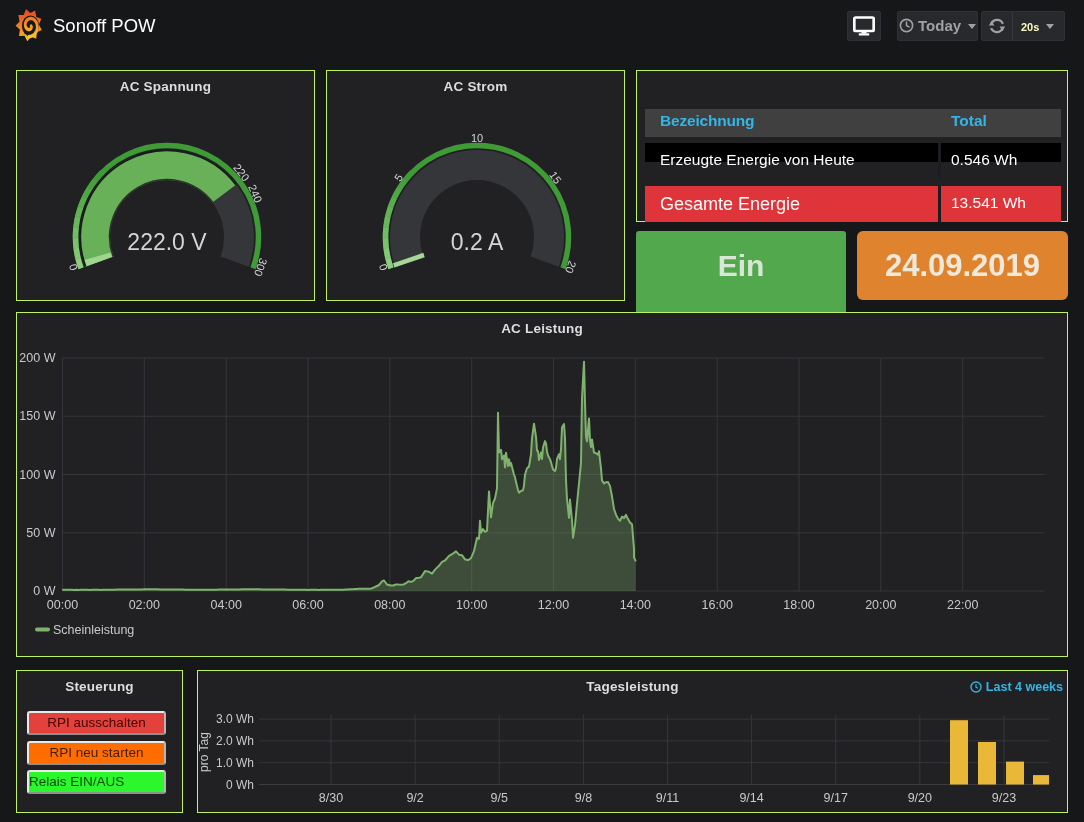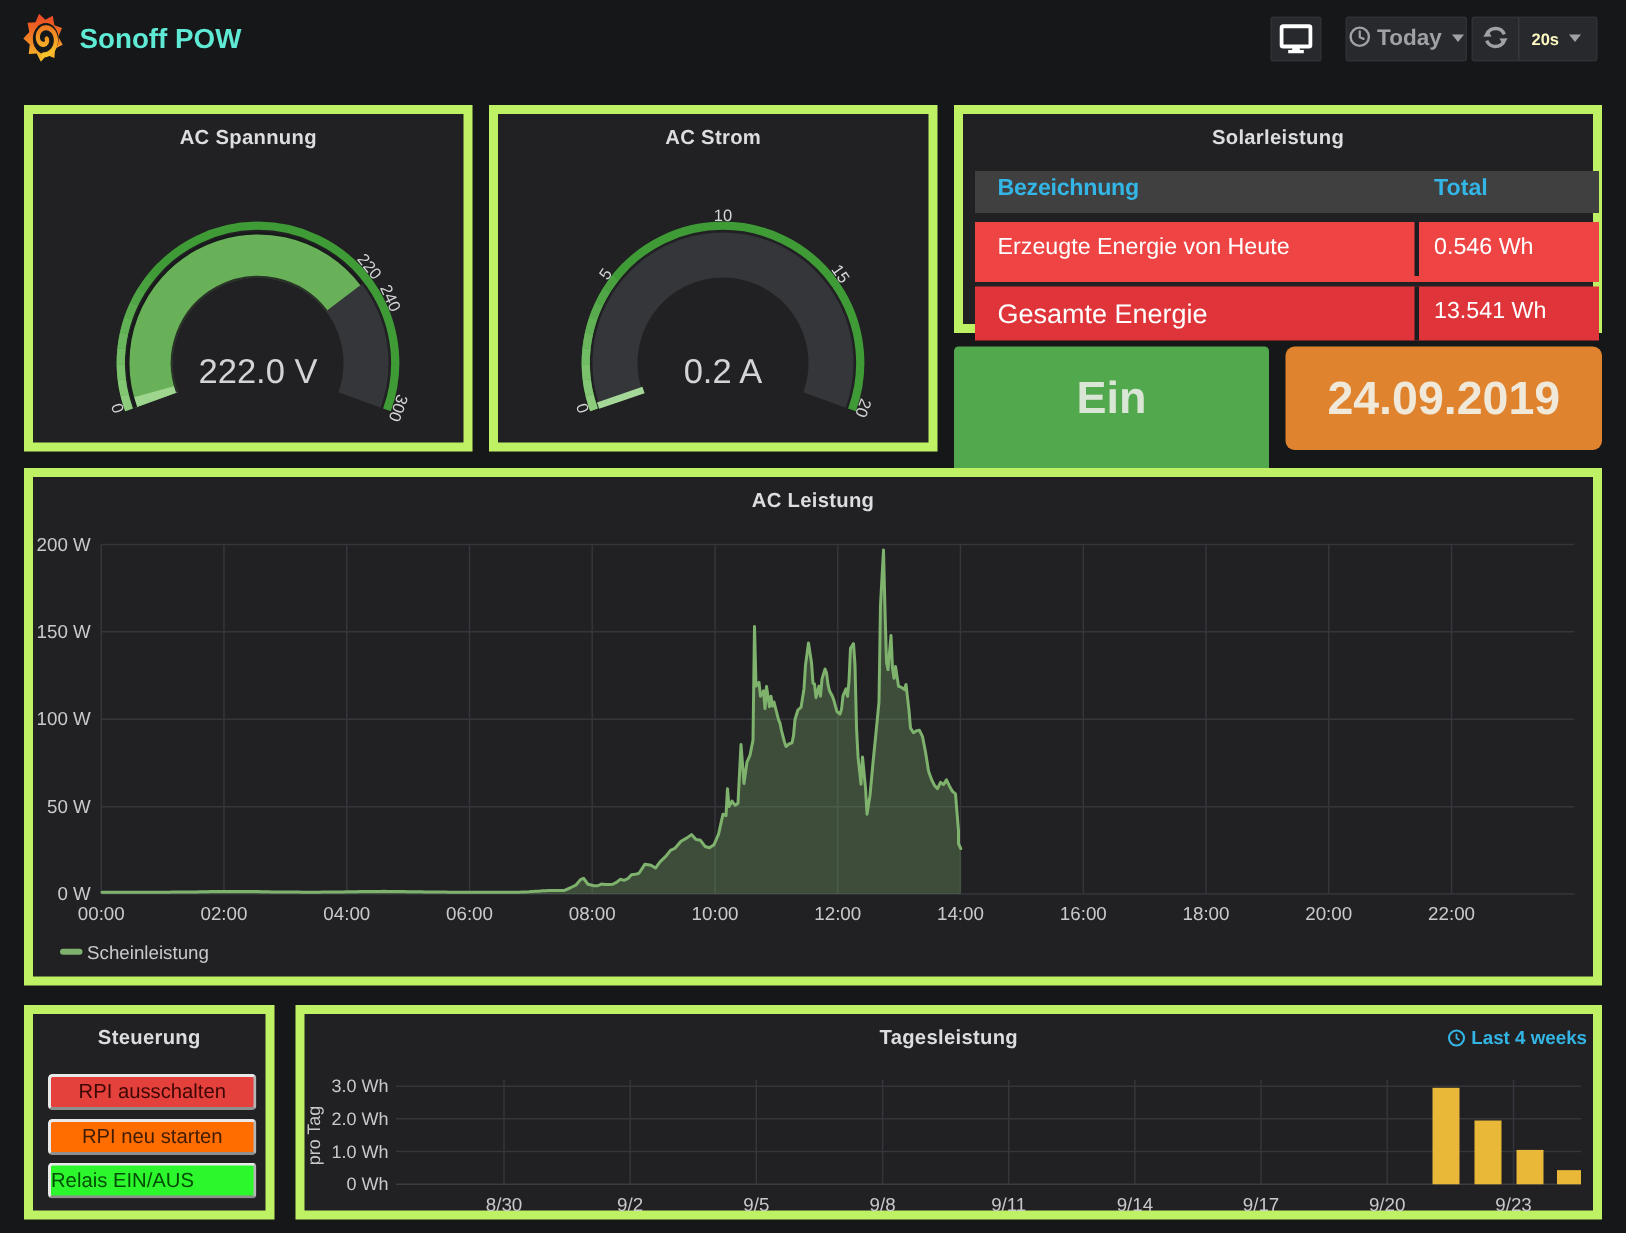--- a/index.html
+++ b/index.html
@@ -1,17 +1,17 @@
 <!DOCTYPE html>
 <html><head><meta charset="utf-8">
 <style>
 * { margin:0; padding:0; box-sizing:border-box; }
 body { background:#161719; font-family:"Liberation Sans", sans-serif; }
 #page { position:relative; width:1084px; height:822px; background:#161719; overflow:hidden; }
-.panel { position:absolute; background:#212124; border:6px solid #bef264; }
+.panel { position:absolute; background:#212124; border:1px solid #bef264; }
 .ptitle { position:absolute; width:100%; text-align:center; top:8px; font-size:13.5px; font-weight:700; color:#dcdde0; letter-spacing:0.2px; }
 .navbtn { position:absolute; background:#282a2e; background:#27292d; border:1px solid #2f3136; border-radius:2px; color:#9fa1a4; font-size:15px; font-weight:600; text-align:center; }
 </style></head>
 <body>
 <div id="page">
 
 <div style="position:absolute;left:15px;top:8px"><svg width="28" height="34" viewBox="0 0 34 34" preserveAspectRatio="none">
 <defs>
           <linearGradient id="lg" x1="0" y1="0" x2="0" y2="1">
 <stop offset="0" stop-color="#eb4425"></stop>
@@ -20,21 +20,21 @@
           </linearGradient>
 <linearGradient id="lg2" x1="0" y1="1" x2="0" y2="0">
 <stop offset="0" stop-color="#f9c52b"></stop>
             <stop offset="1" stop-color="#f07c23"></stop>
           </linearGradient>
         </defs>
 <polygon points="13.4,1.1 10.5,6.9 4.1,7.1 5.5,13.4 0.7,17.7 5.9,21.6 5.0,28.0 11.5,27.7 14.9,33.2 19.6,28.7 25.8,30.7 26.5,24.3 32.6,21.9 29.0,16.5 32.0,10.7 25.8,8.9 24.5,2.5 18.5,5.1" fill="url(#lg)"></polygon>
 <circle cx="18.8" cy="17.8" r="10.4" fill="#17181a"></circle>
 <path d="M 17.06 28.56 L 18.46 28.45 L 19.83 28.16 L 21.12 27.70 L 22.33 27.08 L 23.42 26.31 L 24.40 25.42 L 25.23 24.43 L 25.92 23.34 L 26.45 22.20 L 26.81 21.01 L 27.02 19.80 L 27.06 18.59 L 26.94 17.41 L 26.67 16.27 L 26.26 15.20 L 25.72 14.20 L 25.06 13.30 L 24.30 12.51 L 23.46 11.84 L 22.55 11.30 L 21.60 10.89 L 20.61 10.62 L 19.62 10.48 L 18.64 10.48 L 17.69 10.60 L 16.77 10.85 L 15.92 11.21 L 15.14 11.67 L 14.45 12.22 L 13.85 12.85 L 13.35 13.54 L 12.95 14.26 L 12.67 15.02 L 12.49 15.79 L 12.42 16.56 L 12.46 17.32 L 12.60 18.04 L 12.82 18.71 L 13.13 19.33 L 13.52 19.89 L 13.96 20.38 L 14.45 20.78 L 14.97 21.11 L 15.52 21.34 L 16.07 21.50 L 16.63 21.57 L 17.17 21.56 L 17.68 21.48 L 18.15 21.33 L 18.59 21.12 L 18.96 20.86 L 19.29 20.56 L 19.54 20.22 L 19.74 19.87 L 19.87 19.51 L 19.93 19.15 L 19.94 18.81 L 19.88 18.48 L 19.77 18.19 L 19.59 17.94" stroke="url(#lg2)" stroke-width="3.4" fill="none" stroke-linecap="round"></path>
 </svg></div>
-<div style="position:absolute;left:53px;top:15px;font-size:18.5px;font-weight:700;color:#5eead4">Sonoff POW</div>
+<div style="position:absolute;left:53px;top:15px;font-size:18.5px;font-weight:400;color:#ffffff">Sonoff POW</div>
 
 <div class="navbtn" style="left:847px;top:11px;width:34px;height:30px;padding-top:4px"><svg width="22" height="20" viewBox="0 0 22 20">
         <rect x="1.3" y="1.5" width="19.4" height="13.5" rx="1.2" fill="none" stroke="#ffffff" stroke-width="2.7"></rect>
         <rect x="8.5" y="15" width="5" height="2.6" fill="#ffffff"></rect>
         <rect x="5.8" y="17.3" width="10.4" height="2.2" fill="#ffffff"></rect>
       </svg></div>
 <div class="navbtn" style="left:897px;top:11px;width:81px;height:30px;line-height:28px"><svg width="15" height="15" viewBox="0 0 15 15" style="vertical-align:-2px">
         <circle cx="7.5" cy="7.5" r="6.1" stroke="#9fa1a4" stroke-width="1.6" fill="none"></circle>
         <path d="M7.5 7.8 V3.9 M7.5 7.8 L10.1 8.9" stroke="#9fa1a4" stroke-width="1.5" fill="none" stroke-linecap="round"></path>
       </svg>&nbsp;Today<span style="display:inline-block;width:0;height:0;border-left:4.5px solid transparent;border-right:4.5px solid transparent;border-top:5px solid #9fa1a4;vertical-align:2px;margin-left:7px"></span></div>
@@ -93,26 +93,25 @@
 <text x="57.2" y="195.8" transform="rotate(-110.0 57.2 195.8)" fill="#d4d5d6" font-size="11" text-anchor="middle" dominant-baseline="middle">0</text>
 <text x="72.3" y="107.1" transform="rotate(-55.0 72.3 107.1)" fill="#d4d5d6" font-size="11" text-anchor="middle" dominant-baseline="middle">5</text>
 <text x="150.0" y="68.5" transform="rotate(0.0 150.0 68.5)" fill="#d4d5d6" font-size="11" text-anchor="middle" dominant-baseline="middle">10</text>
 <text x="227.7" y="107.1" transform="rotate(55.0 227.7 107.1)" fill="#d4d5d6" font-size="11" text-anchor="middle" dominant-baseline="middle">15</text>
 <text x="242.8" y="195.8" transform="rotate(110.0 242.8 195.8)" fill="#d4d5d6" font-size="11" text-anchor="middle" dominant-baseline="middle">20</text>
 <text x="150" y="179" fill="#d3d4d5" font-size="23" font-weight="500" text-anchor="middle">0.2 A</text>
         </svg></div>
 </div>
 
 <div class="panel" style="left:636px;top:70px;width:432px;height:152px">
-  <div class="ptitle">Solarleistung</div>
   <div style="position:absolute;left:8px;top:38px;width:416px;height:28px;background:#404040;">
      <span style="position:absolute;left:15px;top:3px;font-size:15.5px;font-weight:700;color:#33b5e5;letter-spacing:-0.2px">Bezeichnung</span>
      <span style="position:absolute;left:306px;top:3px;font-size:15.5px;font-weight:700;color:#33b5e5">Total</span>
   </div>
-  <div style="position:absolute;left:8px;top:72px;width:416px;height:40px;background:#ef4444">
+  <div style="position:absolute;left:8px;top:72px;width:416px;height:19px;background:#000000">
      <span style="position:absolute;left:15px;top:8px;font-size:15.5px;color:#ffffff">Erzeugte Energie von Heute</span>
      <span style="position:absolute;left:306px;top:8px;font-size:15.5px;color:#ffffff">0.546 Wh</span>
      <span style="position:absolute;left:293px;top:0;width:3px;height:36px;background:#1c1d20"></span>
   </div>
   <div style="position:absolute;left:8px;top:115px;width:416px;height:36px;background:#df3439">
      <span style="position:absolute;left:15px;top:8px;font-size:18px;color:#ffffff">Gesamte Energie</span>
      <span style="position:absolute;left:306px;top:8px;font-size:15.5px;color:#ffffff">13.541 Wh</span>
      <span style="position:absolute;left:293px;top:0;width:3px;height:36px;background:#1c1d20"></span>
   </div>
 </div>

